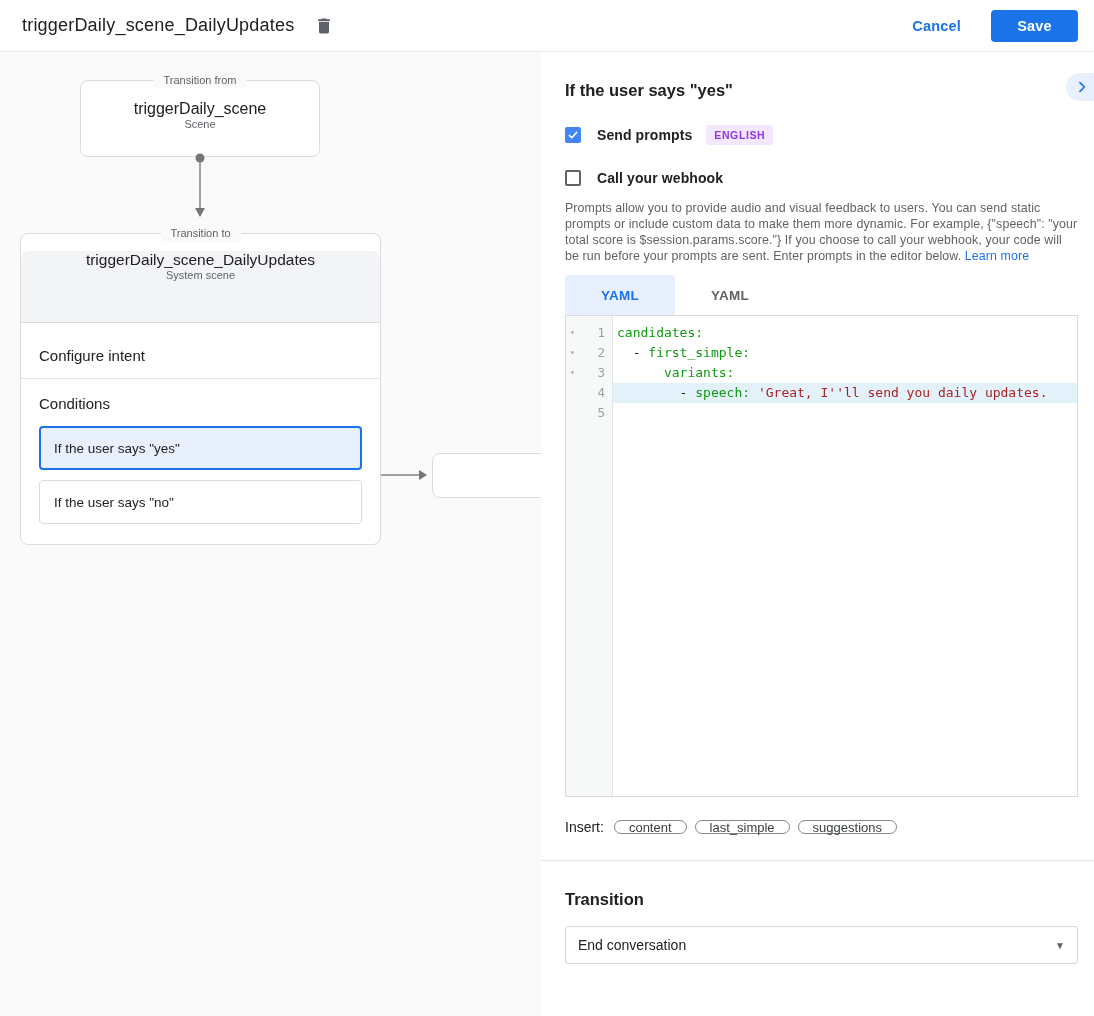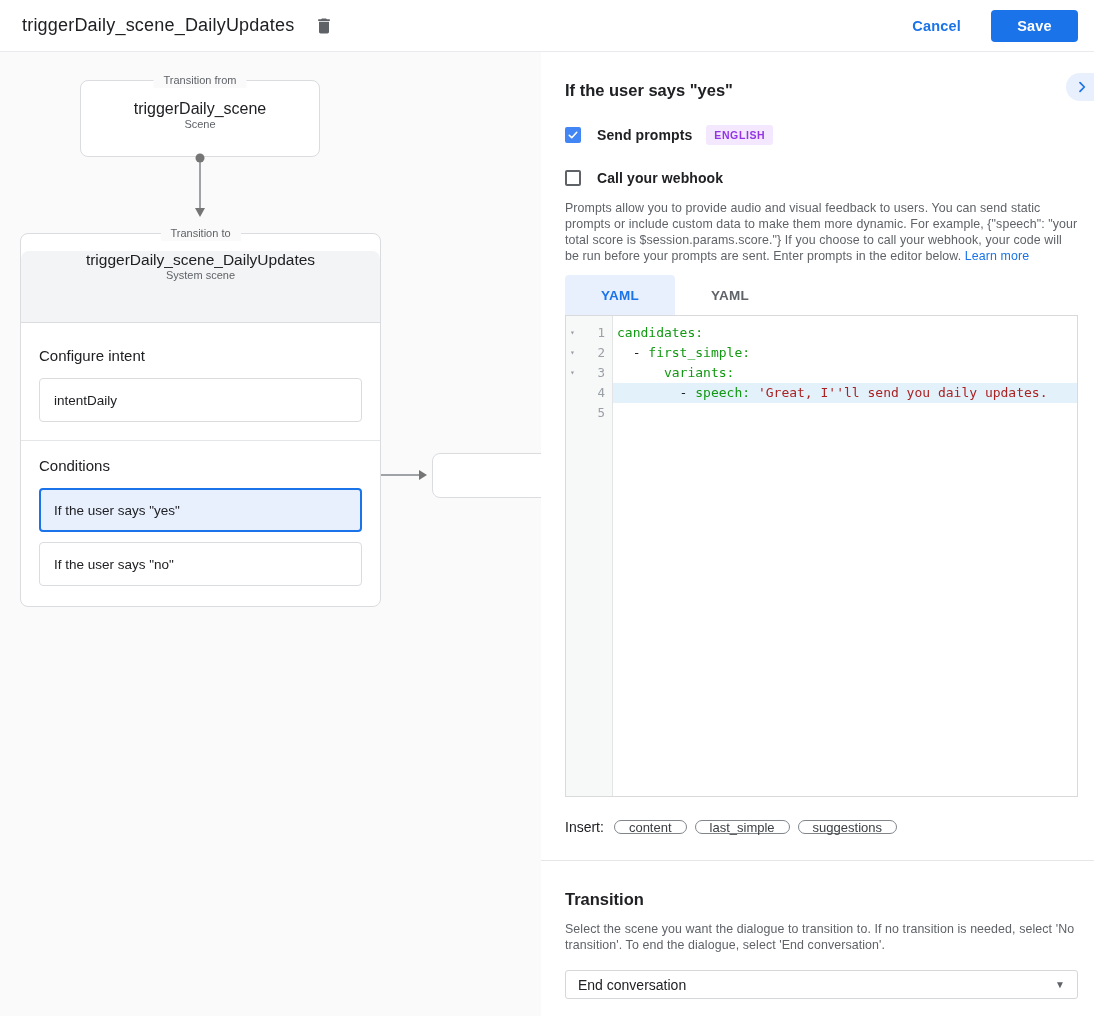--- a/index.html
+++ b/index.html
@@ -74,21 +74,21 @@
   
   .insert-row { margin-top:16px; display:flex; align-items:center; height:28px; }
   .insert-label { font-size:14px; color:#202124; margin-right:10px; }
   .chip { height:14px; border:1px solid #80868b; border-radius:13px; background:#fff; color:#3c4043; font-size:13px; font-family:inherit; padding:0 14px; margin-right:8px; cursor:pointer; display:flex; align-items:center; }
 
   .panel-divider { height:1px; background:#e4e6e8; margin:19px -16px 0 -24px; }
 
   
   .transition-title { margin-top:29px; font-size:16.5px; color:#202124; }
   .transition-desc { margin-top:12px; font-size:12.4px; line-height:16px; color:#5f6368; max-width:514px; letter-spacing:.1px; }
-  .dropdown { margin-top:17px; height:29px; border:1px solid #d5d7d9; border-radius:3px; background:#fff; display:flex; align-items:center; padding:0 12px; font-size:14px; color:#202124; cursor:pointer; max-width:513px; }
+  .dropdown { margin-top:17px; height:38px; border:1px solid #d5d7d9; border-radius:3px; background:#fff; display:flex; align-items:center; padding:0 12px; font-size:14px; color:#202124; cursor:pointer; max-width:513px; }
   .dropdown-caret { margin-left:auto; font-size:10px; color:#5f6368; }
 </style>
 </head>
 <body>
 
 <div class="page">
 
   <header class="topbar">
     <span class="topbar-title">triggerDaily_scene_DailyUpdates</span>
     <button class="trash-btn">
@@ -125,21 +125,20 @@
       <div class="ghost-node"></div>
 
       <div class="scene-card">
         <span class="legend">Transition to</span>
         <div class="scene-card-header">
           <div class="node-title">triggerDaily_scene_DailyUpdates</div>
           <div class="node-sub">System scene</div>
         </div>
         <div class="scene-card-body">
           <div class="section-label">Configure intent</div>
-          <div class="intent-box">intentDaily</div>
           <div class="card-divider"></div>
           <div class="section-label">Conditions</div>
           <div>
               <div class="condition selected">If the user says "yes"</div>
               <div class="condition">If the user says "no"</div>
             </div>
         </div>
       </div>
 
     </section>
@@ -226,21 +225,20 @@
         <span style="display:flex;">
             <button class="chip">content</button>
             <button class="chip">last_simple</button>
             <button class="chip">suggestions</button>
           </span>
       </div>
 
       <div class="panel-divider"></div>
 
       <h2 class="transition-title">Transition</h2>
-      <p class="transition-desc">Select the scene you want the dialogue to transition to. If no transition is needed, select 'No transition'. To end the dialogue, select 'End conversation'.</p>
 
       <div class="dropdown">
         <span>End conversation</span>
         <span class="dropdown-caret">▼</span>
       </div>
 
     </section>
   </div>
 </div>
 

